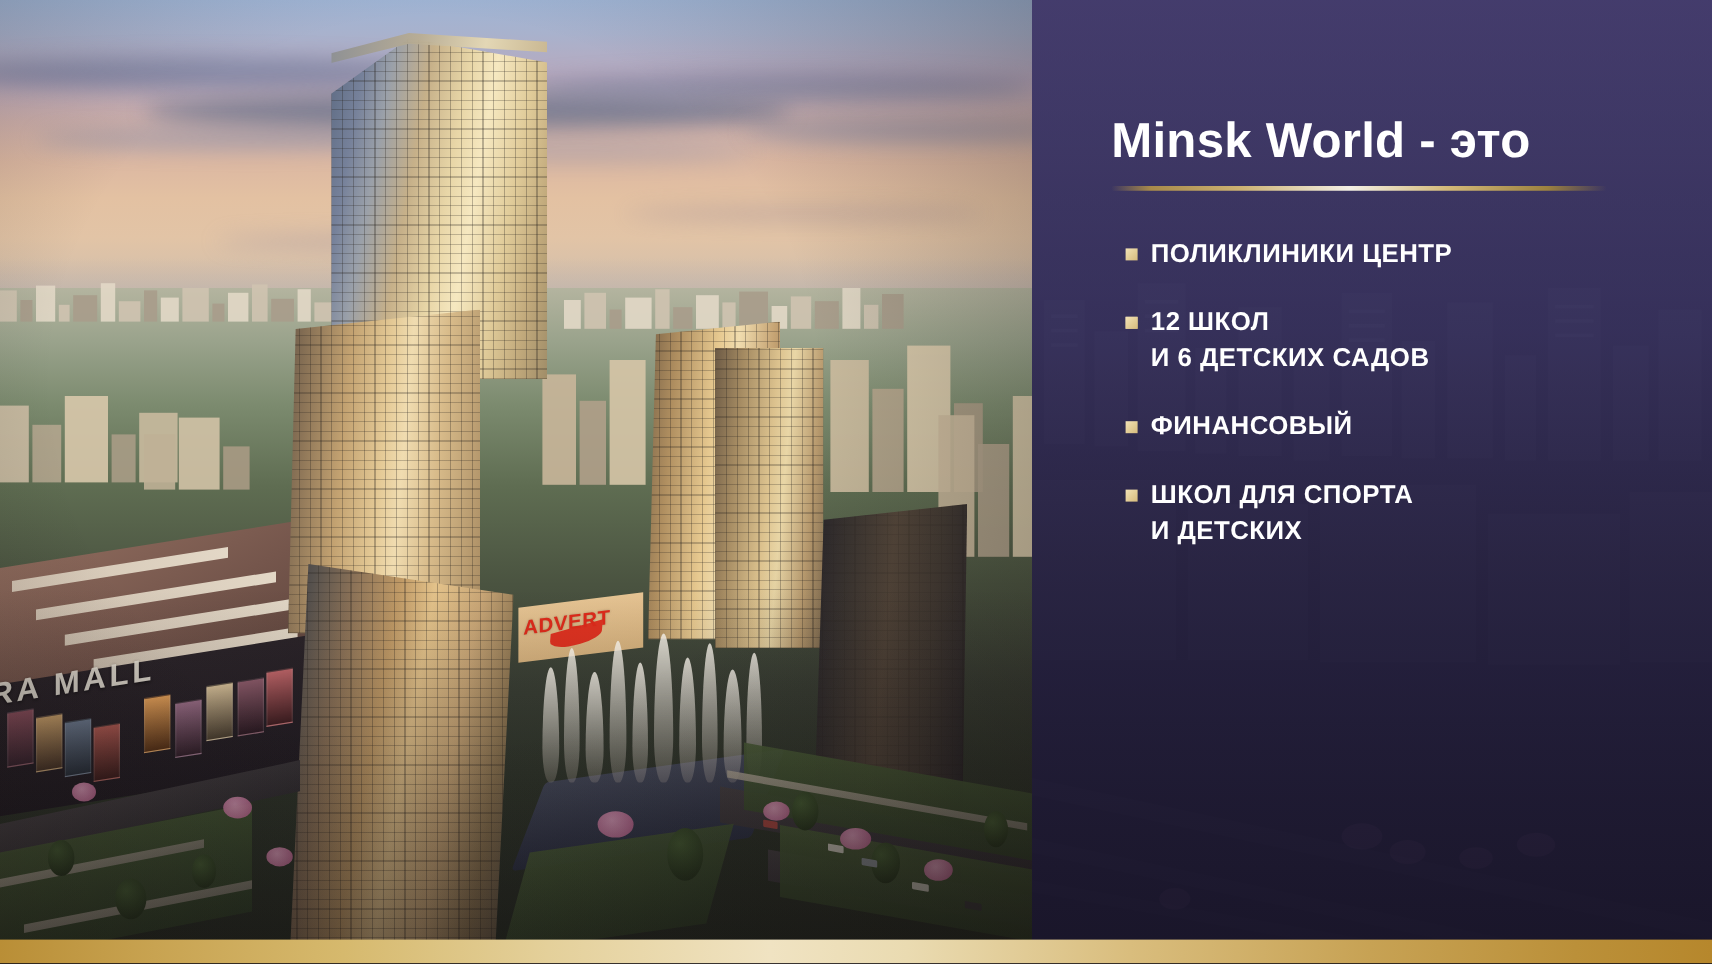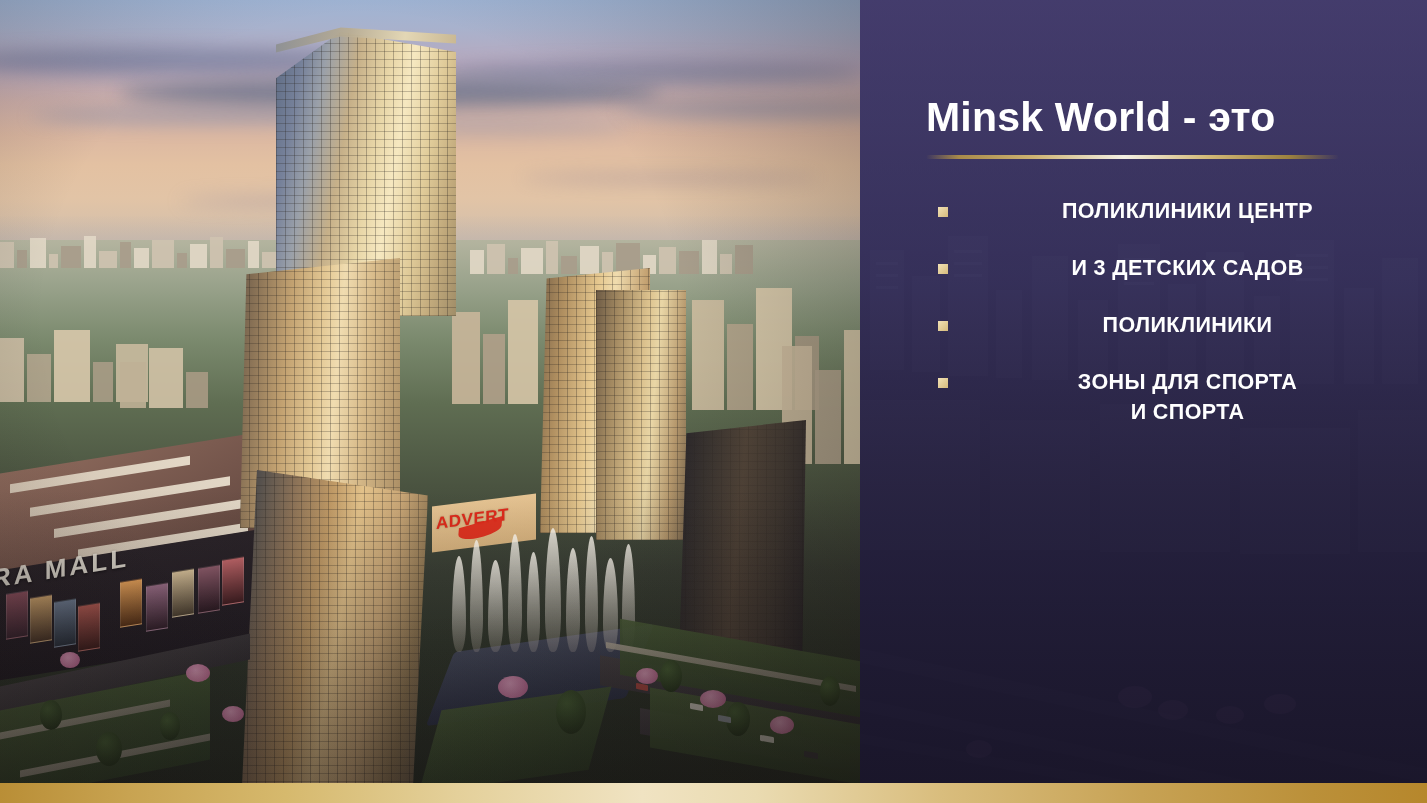--- a/index.html
+++ b/index.html
@@ -305,21 +305,21 @@
     background: rgba(190,120,180,.18);
   }
   .panel-tint {
     position: absolute; inset: 0;
     background:
       linear-gradient(180deg, rgba(63,55,104,.58) 0%, rgba(52,46,88,.62) 35%, rgba(38,33,62,.74) 62%, rgba(26,22,42,.88) 100%);
   }
 
   .panel-content {
     position: absolute;
-    left: 0; top: 0; right: 0; bottom: 0; text-align: center;
+    left: 0; top: 0; right: 0; bottom: 0;
   }
   .panel-title {
     position: absolute;
     left: 66px; top: 94px;
     color: #ffffff;
     font-size: 41px;
     font-weight: 700;
     letter-spacing: .2px;
     white-space: nowrap;
   }
@@ -624,32 +624,33 @@
           <span class="bullet-marker"></span>
           <span class="bullet-line">ПОЛИКЛИНИКИ ЦЕНТР</span>
         </div>
 
         <div class="bullet">
           <span class="bullet-marker"></span>
         </div>
 
         <div class="bullet">
           <span class="bullet-marker"></span>
-          <span class="bullet-line">И 3 ДЕТСКИХ САДОВ</span>
+          <span class="bullet-line">12 ШКОЛ</span>
+          <span class="bullet-line">И 6 ДЕТСКИХ САДОВ</span>
         </div>
 
         <div class="bullet">
           <span class="bullet-marker"></span>
-          <span class="bullet-line">ПОЛИКЛИНИКИ</span>
+          <span class="bullet-line">ФИНАНСОВЫЙ</span>
         </div>
 
         <div class="bullet">
           <span class="bullet-marker"></span>
-          <span class="bullet-line">ЗОНЫ ДЛЯ СПОРТА</span>
-          <span class="bullet-line">И СПОРТА</span>
+          <span class="bullet-line">ШКОЛ ДЛЯ СПОРТА</span>
+          <span class="bullet-line">И ДЕТСКИХ</span>
         </div>
 
       </div>
     </div>
   </div>
 
   <div class="gold-bar"></div>
 
 </div>
 

